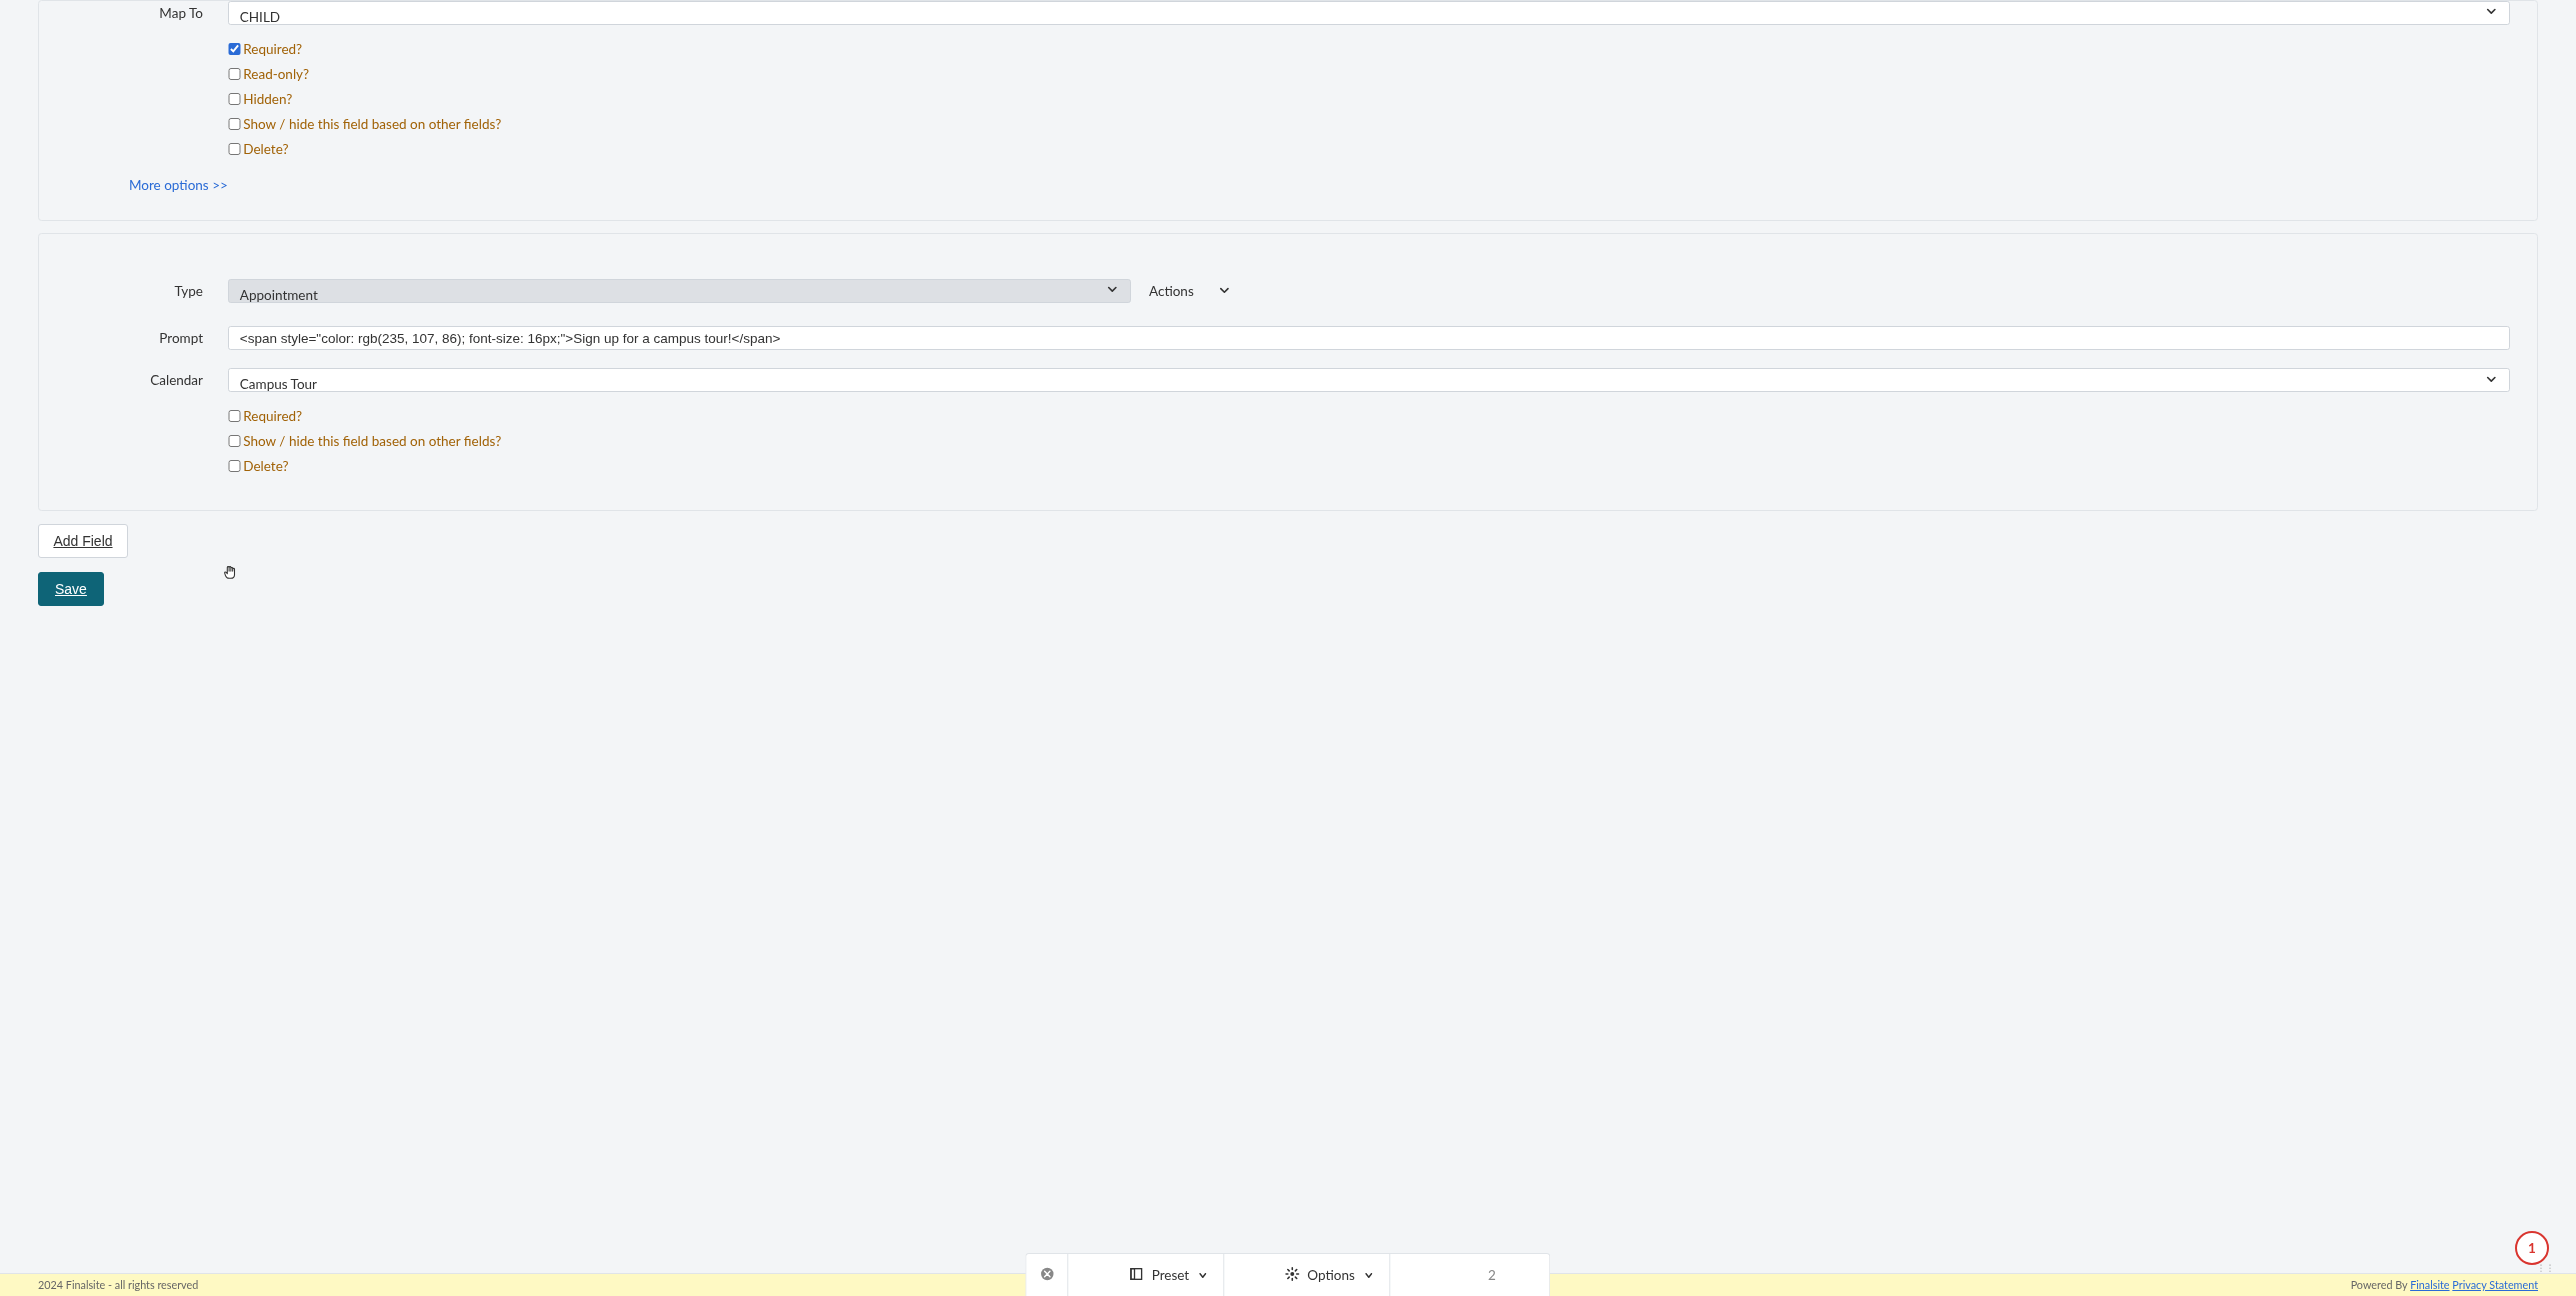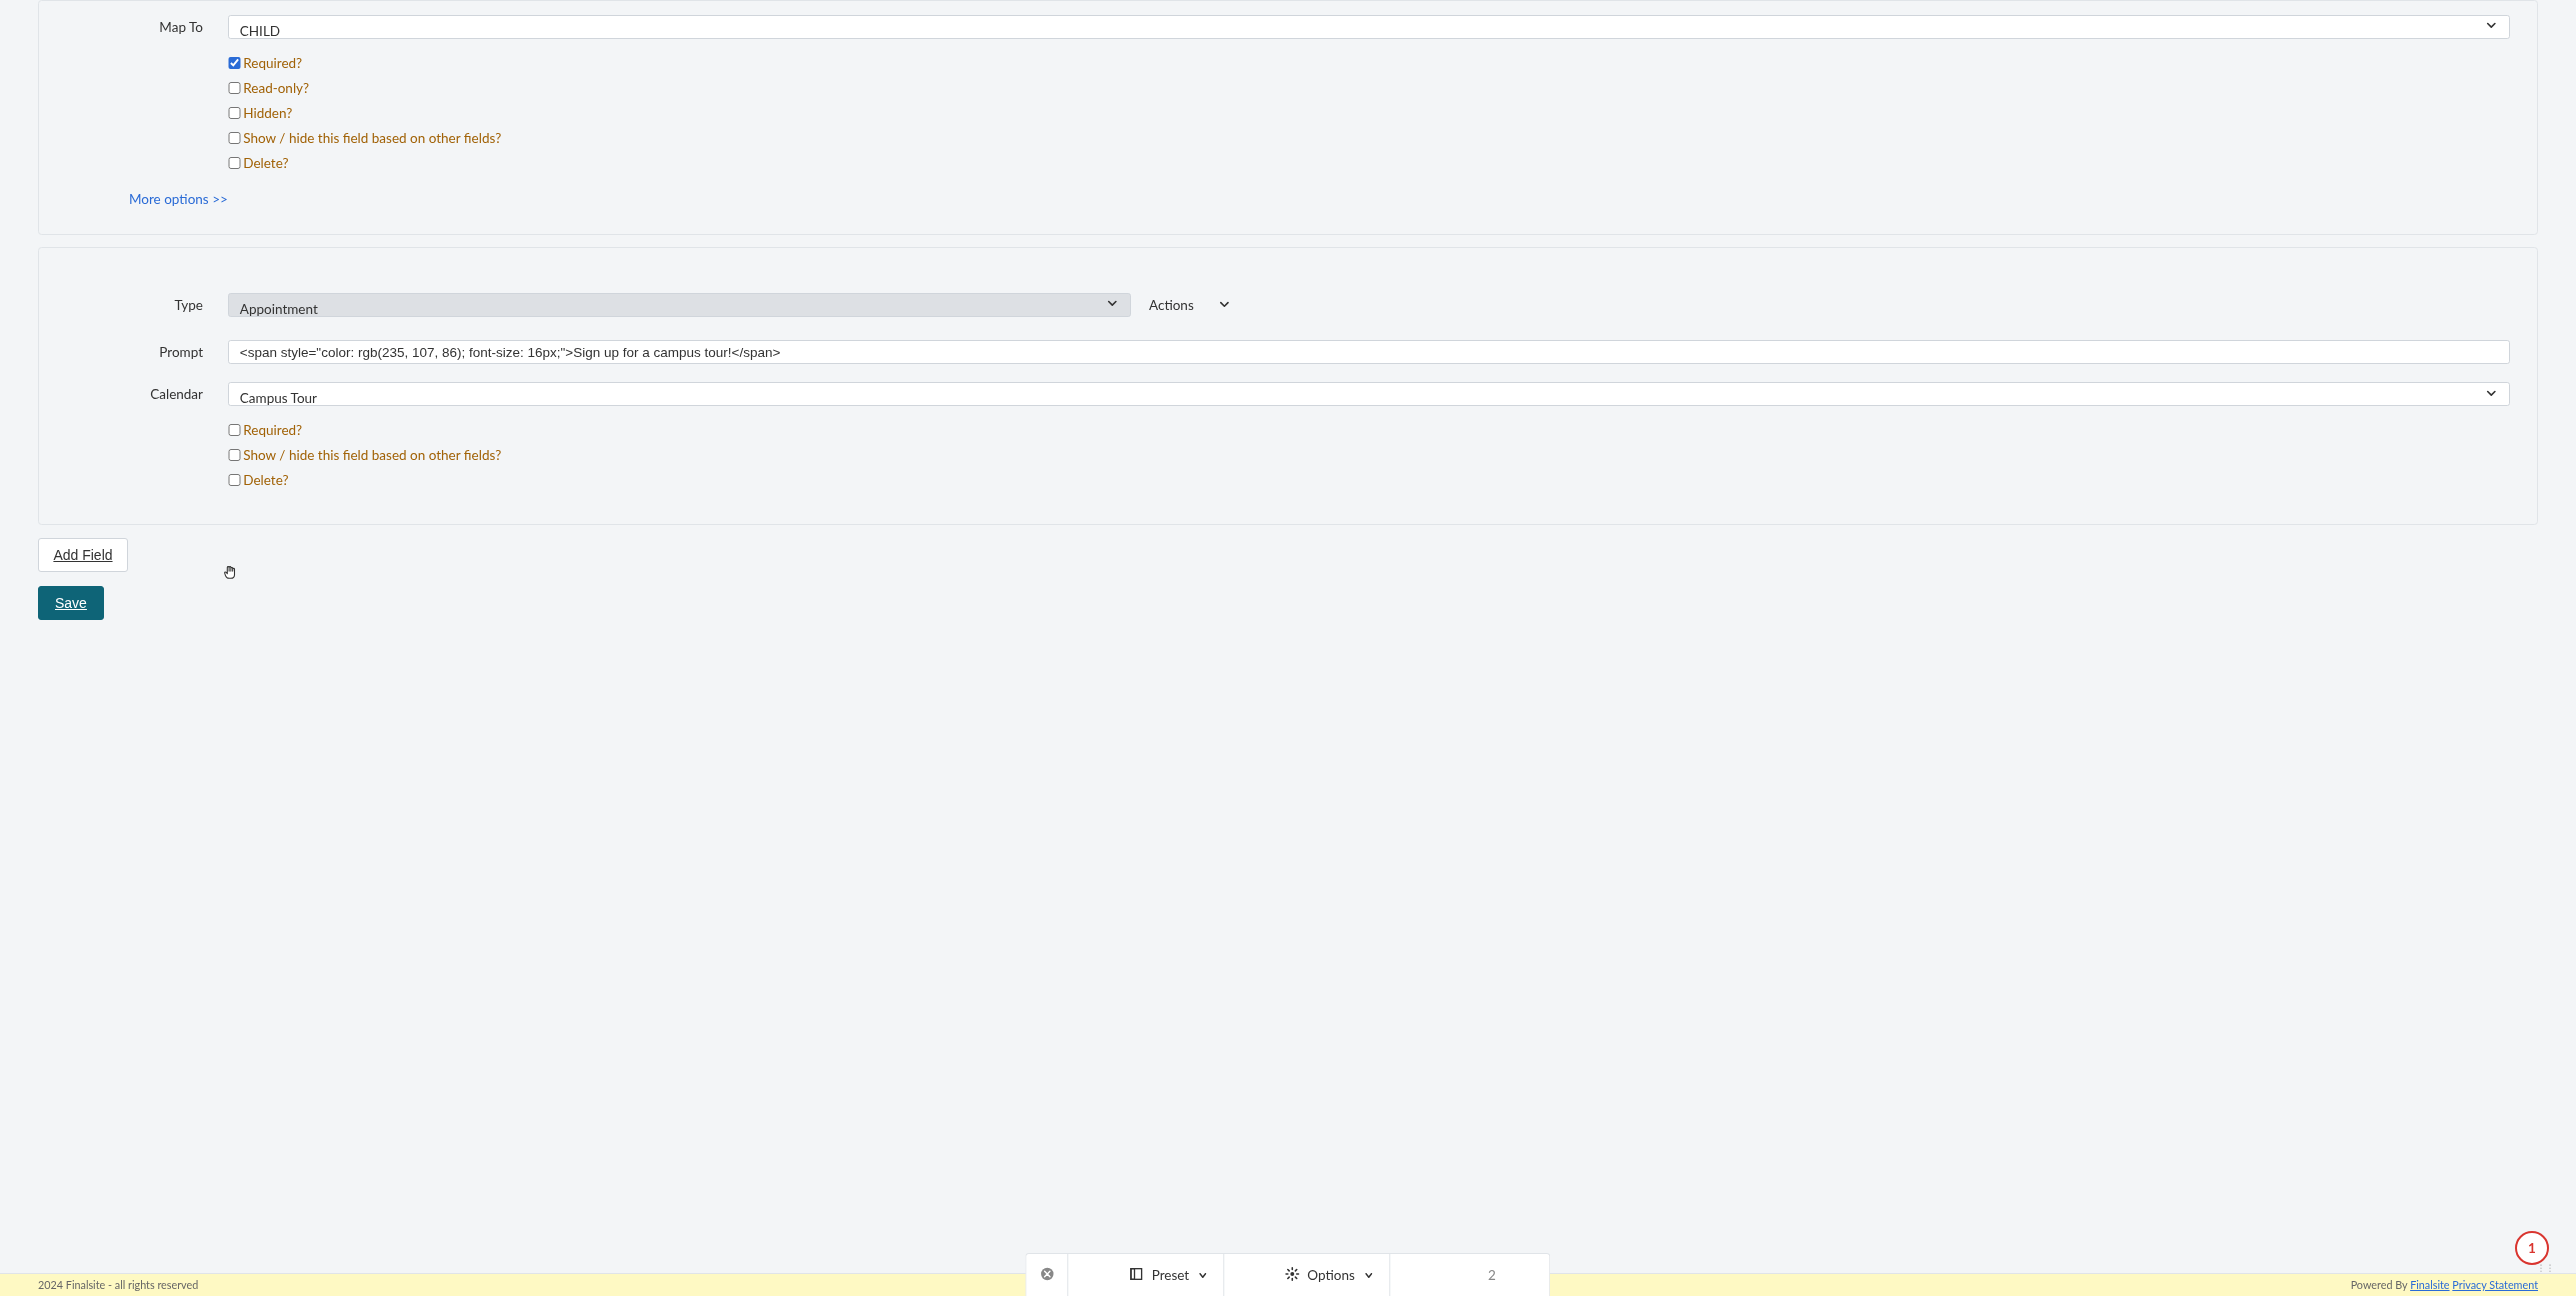--- a/index.html
+++ b/index.html
@@ -224,21 +224,21 @@
       position: relative;
     }
   </style>
 </head>
 <body>
 
 <div class="page-container">
 
 <div class="page-wrapper">
 
-  <div class="card" style="padding-top:14px;">
+  <div class="card" style="padding-top:0;">
     <div class="form-row" style="margin-top:0;">
       <div class="label">Map To</div>
       <div class="control select-wrapper">
         <div class="select-box">CHILD</div>
         <span class="select-chevron">
           <svg width="12.6" height="12.6" viewBox="0 0 14 14">
                 <path d="M3 5 L7 9 L11 5" stroke="#333" stroke-width="1.8" fill="none" stroke-linecap="round" stroke-linejoin="round"></path>
               </svg>
         </span>
       </div>

